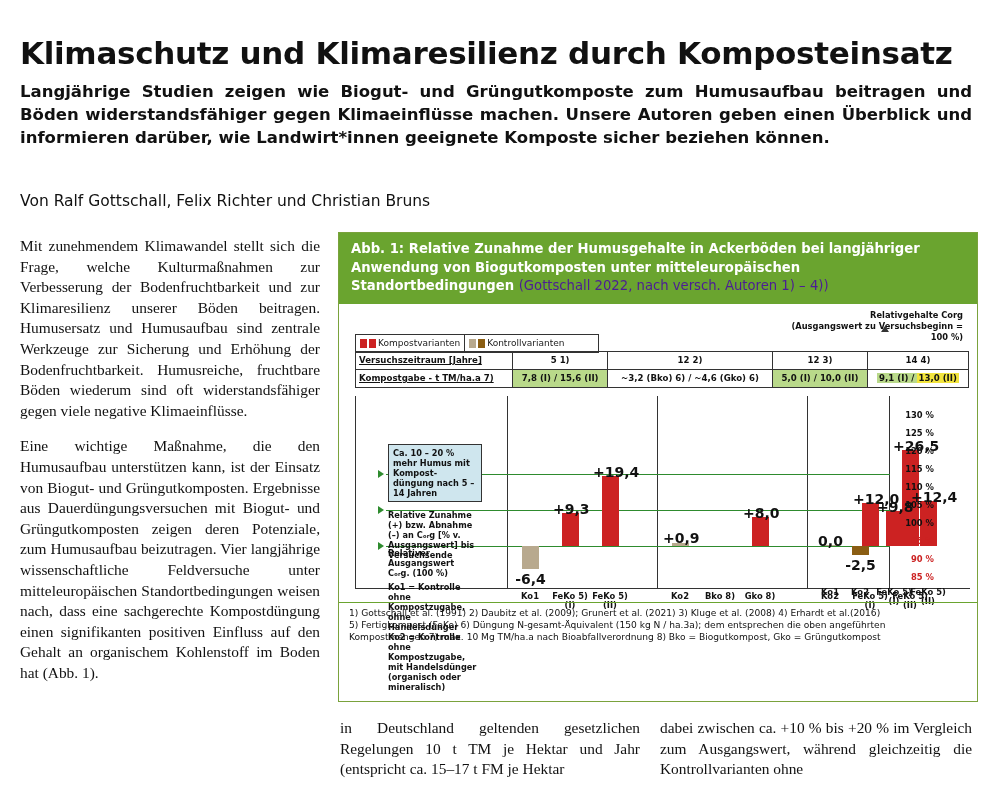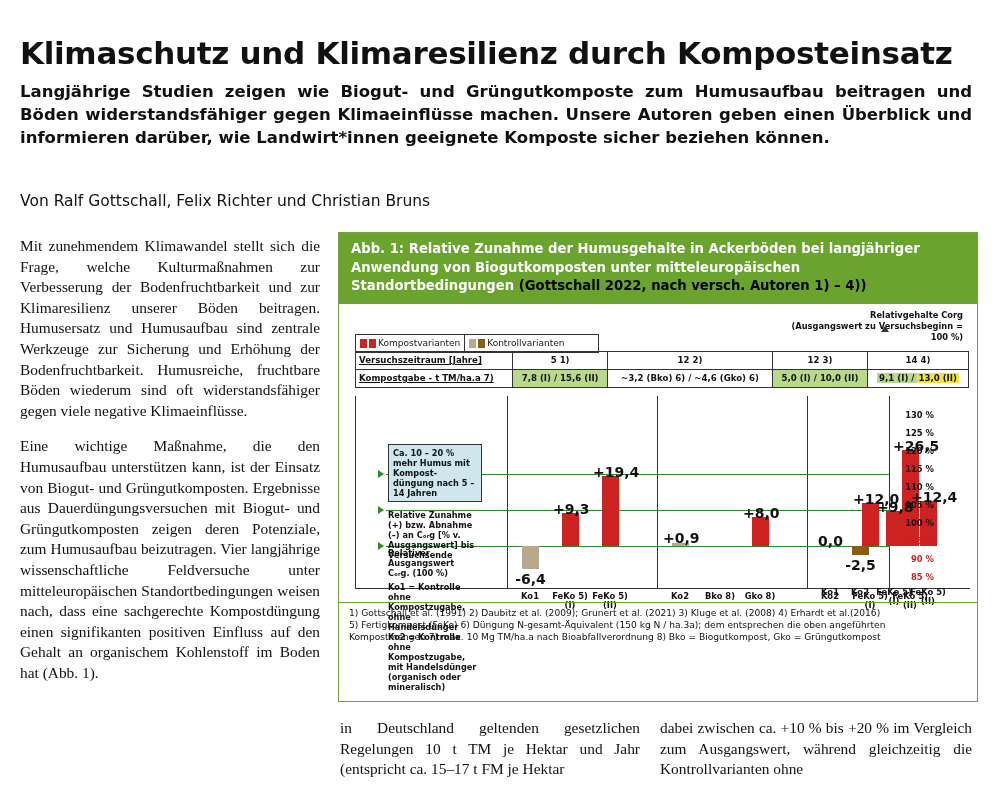--- a/index.html
+++ b/index.html
@@ -82,22 +82,22 @@
   .fig-caption {
     background: #6aa42f;
     color: #ffffff;
     font-family: "DejaVu Sans", sans-serif;
     font-weight: bold;
     font-size: 13.2px;
     line-height: 18.5px;
     padding: 7px 10px 8px 12px;
   }
   .fig-caption .src {
-    font-weight: bold;
-    color: #000000;
+    font-weight: normal;
+    color: #4c1d95;
   }
   .fig-body {
     position: relative;
     height: 344px;
     background: #fff;
   }
   .fig-footnotes {
     position: absolute;
     left: 0; right: 0; bottom: 0;
     border-top: 1px solid #6aa42f;

